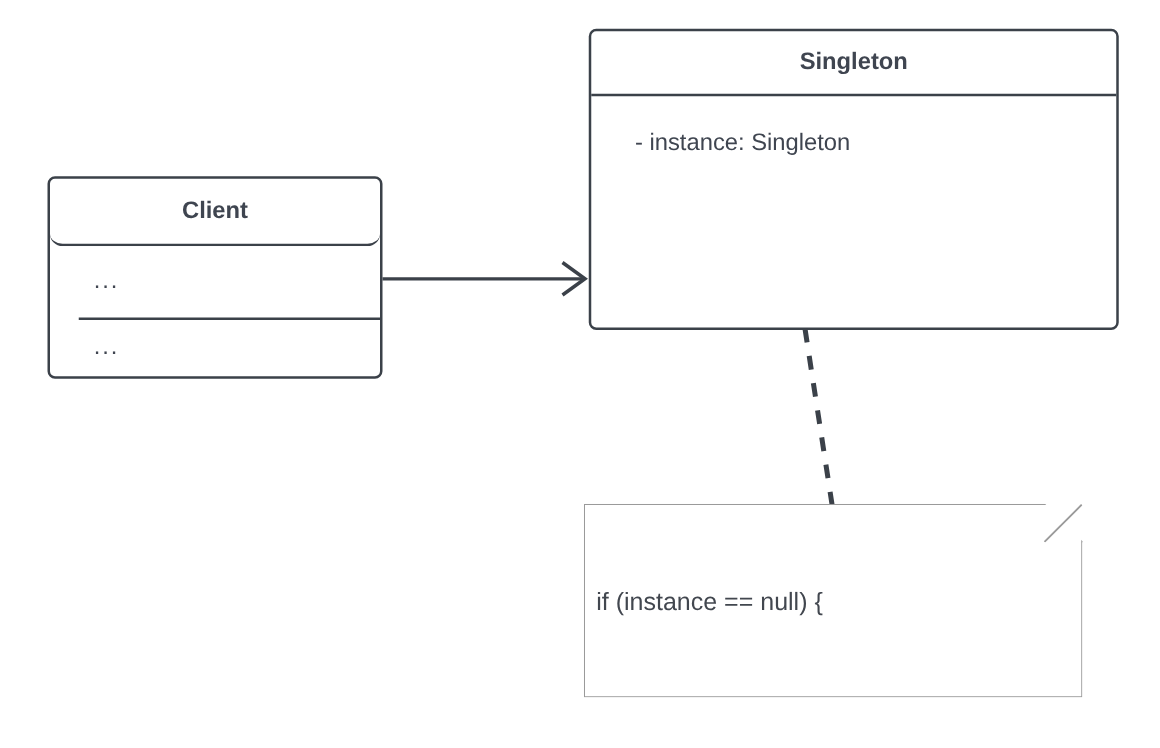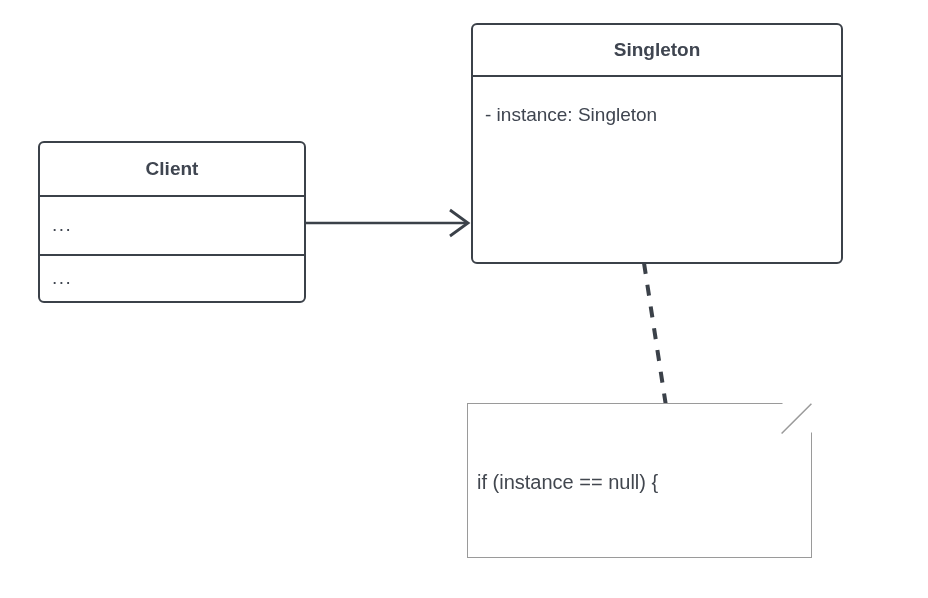--- a/index.html
+++ b/index.html
@@ -39,34 +39,35 @@
     justify-content: center;
     border-bottom: 2px solid #3b4149;
   }
   .uml-compartment {
     box-sizing: border-box;
     color: #3f4550;
     display: flex;
     flex-direction: column;
     justify-content: center;
     padding-left: 12px;
+    margin-left: 23px;
   }
   .uml-compartment + .uml-compartment {
     border-top: 2px solid #3b4149;
   }
   .uml-line {
     white-space: pre;
     line-height: 1.28;
   }
 
   
   #singleton-class {
     left: 471px;
     top: 23px;
-    width: 372px;
+    width: 424px;
     height: 241px;
     font-size: 19px;
   }
   #singleton-class .uml-title {
     height: 52px;
     font-size: 19px;
   }
   #singleton-class .comp-attrs { height: 77px; }
   #singleton-class .comp-ops   { flex: 1 1 auto; }
 
@@ -74,20 +75,21 @@
   #client-class {
     left: 38px;
     top: 141px;
     width: 268px;
     height: 162px;
     font-size: 19px;
   }
   #client-class .uml-title {
     height: 54px;
     font-size: 19px;
+    border-radius: 10px;
   }
   #client-class .comp-attrs { height: 57px; }
   #client-class .comp-ops   { flex: 1 1 auto; }
   #client-class .uml-line { letter-spacing: 1.5px; }
 
   
   .connector-svg {
     position: absolute;
     left: 0;
     top: 0;
@@ -95,21 +97,21 @@
     height: 598px;
     pointer-events: none;
     overflow: visible;
   }
 
   
   #code-note {
     position: absolute;
     left: 467px;
     top: 403px;
-    width: 345px;
+    width: 399px;
     height: 155px;
   }
   #code-note .note-body {
     position: absolute;
     inset: 0;
     background: #ffffff;
     border: 1.5px solid #9a9a9a;
     box-sizing: border-box;
     clip-path: polygon(0 0, calc(100% - 30px) 0, 100% 30px, 100% 100%, 0 100%);
   }

